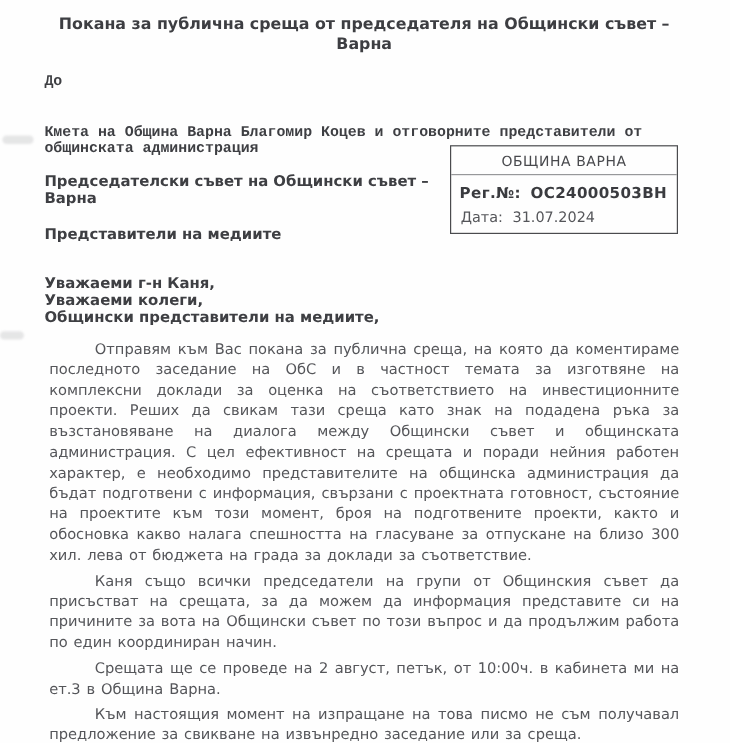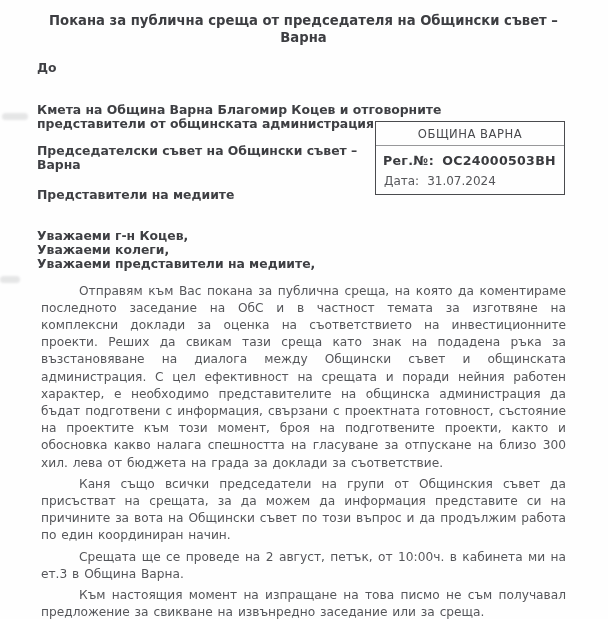--- a/index.html
+++ b/index.html
@@ -18,21 +18,21 @@
   }
   .title {
     font-size: 13.2px;
     font-weight: bold;
     color: #3d3e42;
     text-align: center;
     margin: 0 0 15px 0;
     line-height: 17px;
   }
   .bold-line { font-weight: bold; color: #3e3f43; font-size: 12.4px; line-height: 14px; }
-  .addr-block { margin: 0 0 13px 0; }
+  .addr-block { margin: 0 0 13px 0; font-family: Liberation Mono, monospace; }
   .addr-wrap { max-width: 505px; margin-top: 28px; }
   .council-line { margin: 0 0 16px 0; max-width: 340px; }
   .media-line { margin: 0; }
   .salutation { margin-top: 27px; }
   .salutation div { font-weight: bold; color: #3e3f43; font-size: 12.4px; line-height: 14.2px; }
 
   .regbox {
     position: absolute;
     left: 375px; top: 121px;
     width: 190px; height: 74px;
@@ -122,23 +122,23 @@
     <div class="regbox-divider"></div>
     <div class="regbox-reg">
       <span class="lbl">Рег.№:</span><span>ОС24000503ВН</span>
     </div>
     <div class="regbox-date">
       <span class="lbl">Дата:</span><span>31.07.2024</span>
     </div>
   </div>
 
   <div class="salutation">
-    <div>Уважаеми г-н Коцев,</div>
+    <div>Уважаеми г-н Каня,</div>
     <div>Уважаеми колеги,</div>
-    <div>Уважаеми представители на медиите,</div>
+    <div>Общински представители на медиите,</div>
   </div>
 
   <div class="body-text">
     <p>Отправям към Вас покана за публична среща, на която да коментираме последното заседание на ОбС и в частност темата за изготвяне на комплексни доклади за оценка на съответствието на инвестиционните проекти. Реших да свикам тази среща като знак на подадена ръка за възстановяване на диалога между Общински съвет и общинската администрация. С цел ефективност на срещата и поради нейния работен характер, е необходимо представителите на общинска администрация да бъдат подготвени с информация, свързани с проектната готовност, състояние на проектите към този момент, броя на подготвените проекти, както и обосновка какво налага спешността на гласуване за отпускане на близо 300 хил. лева от бюджета на града за доклади за съответствие.</p>
     <p>Каня също всички председатели на групи от Общинския съвет да присъстват на срещата, за да можем да информация представите си на причините за вота на Общински съвет по този въпрос и да продължим работа по един координиран начин.</p>
     <p>Срещата ще се проведе на 2 август, петък, от 10:00ч. в кабинета ми на ет.3 в Община Варна.</p>
     <p>Към настоящия момент на изпращане на това писмо не съм получавал предложение за свикване на извънредно заседание или за среща.</p>
   </div>
 
   <div class="closing">

